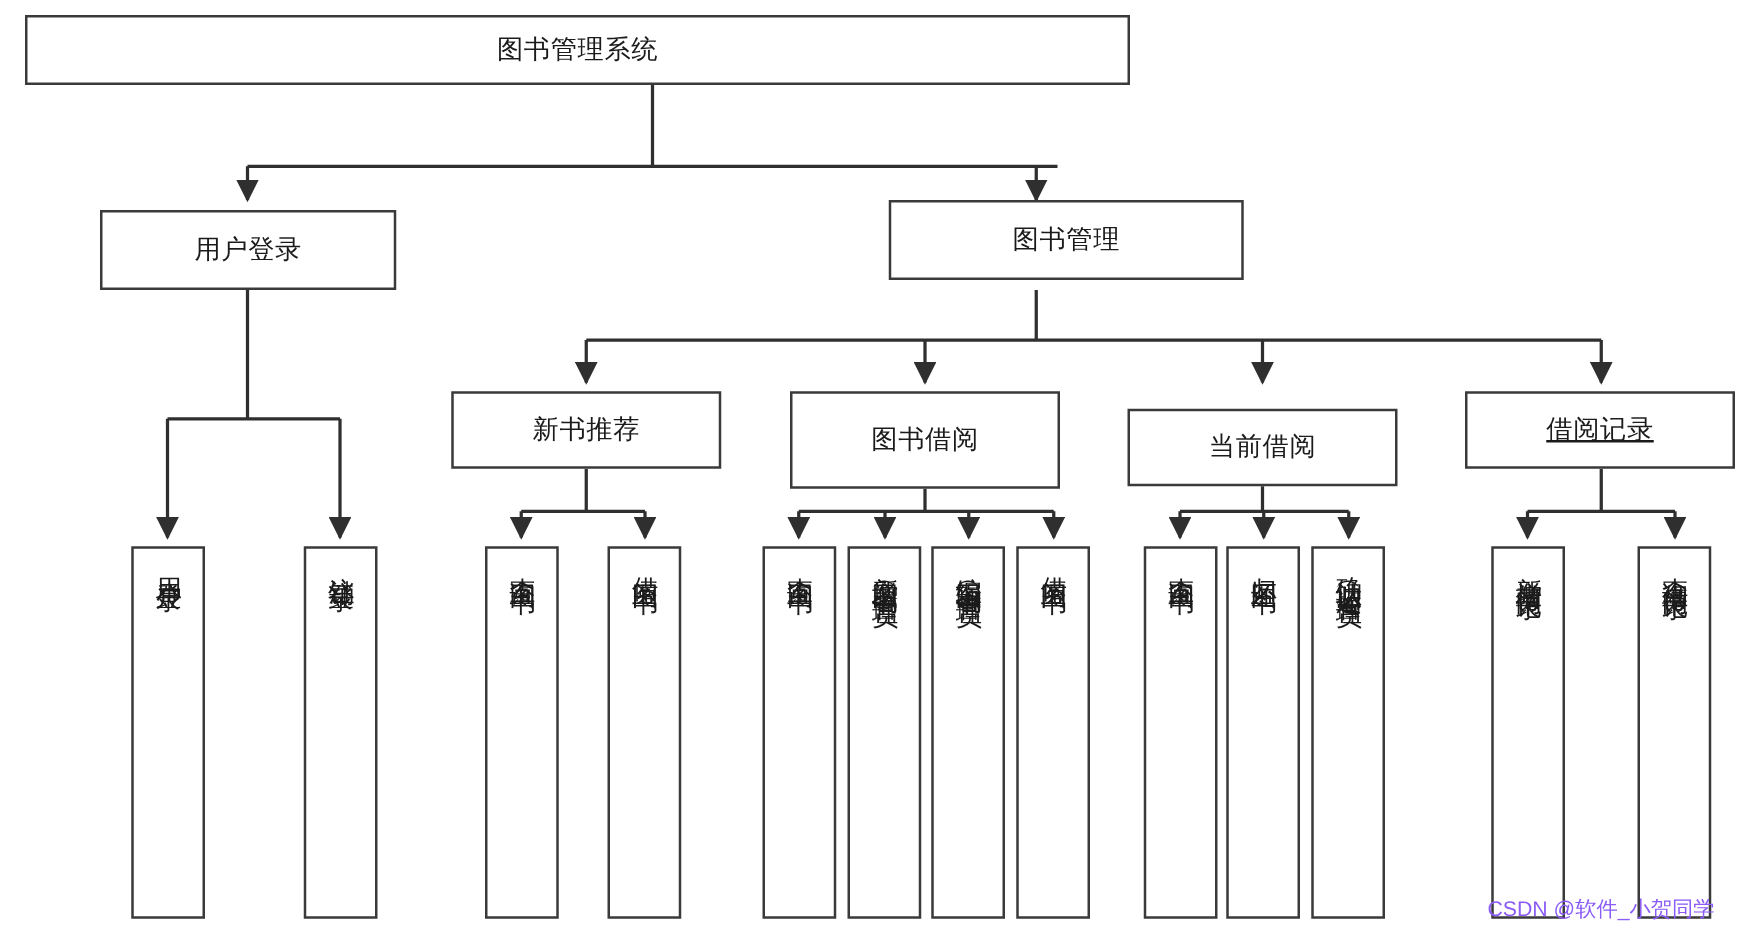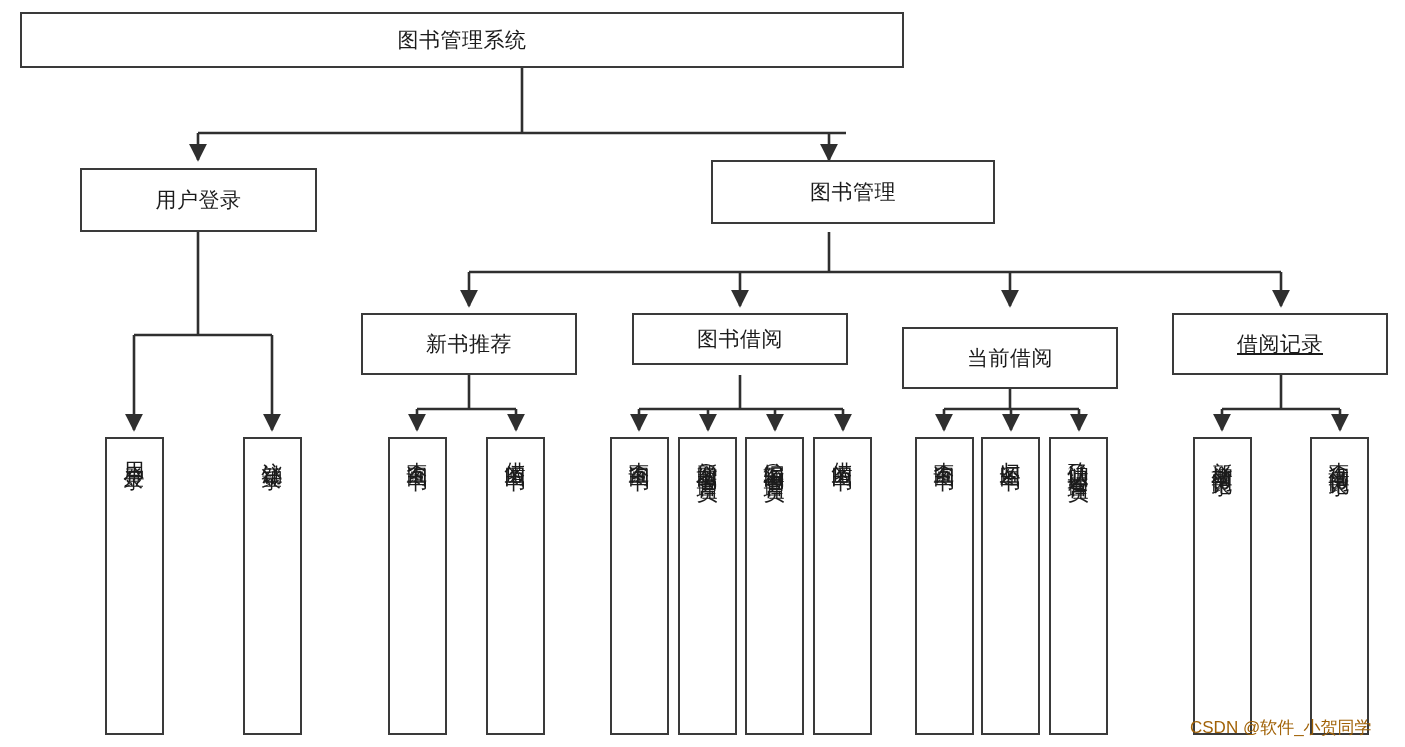--- a/index.html
+++ b/index.html
@@ -60,21 +60,21 @@
     font-size: 21px;
     line-height: 1.0;
     letter-spacing: 3px;
     white-space: nowrap;
   }
   .watermark {
     position: absolute;
     left: 1190px;
     top: 716px;
     font-size: 17px;
-    color: #a16207;
+    color: #8b5cf6;
     white-space: nowrap;
     z-index: 5;
     font-family: "Liberation Sans", "DejaVu Sans", sans-serif;
   }
 </style>
 </head>
 <body>
 
 <div id="canvas">
 
@@ -137,21 +137,21 @@
   </div>
 
   <div class="node horiz" style="left:711px; top:160px; width:284px; height:64px;justify-content:center;">
     <span class="label">图书管理</span>
   </div>
 
   <div class="node horiz" style="left:361px; top:313px; width:216px; height:62px;">
     <span class="label">新书推荐</span>
   </div>
 
-  <div class="node horiz" style="left:632px; top:313px; width:216px; height:52px;">
+  <div class="node horiz" style="left:632px; top:313px; width:216px; height:78px;">
     <span class="label">图书借阅</span>
   </div>
 
   <div class="node horiz" style="left:902px; top:327px; width:216px; height:62px;">
     <span class="label">当前借阅</span>
   </div>
 
   <div class="node horiz" style="left:1172px; top:313px; width:216px; height:62px;text-decoration:underline;">
     <span class="label">借阅记录</span>
   </div>

